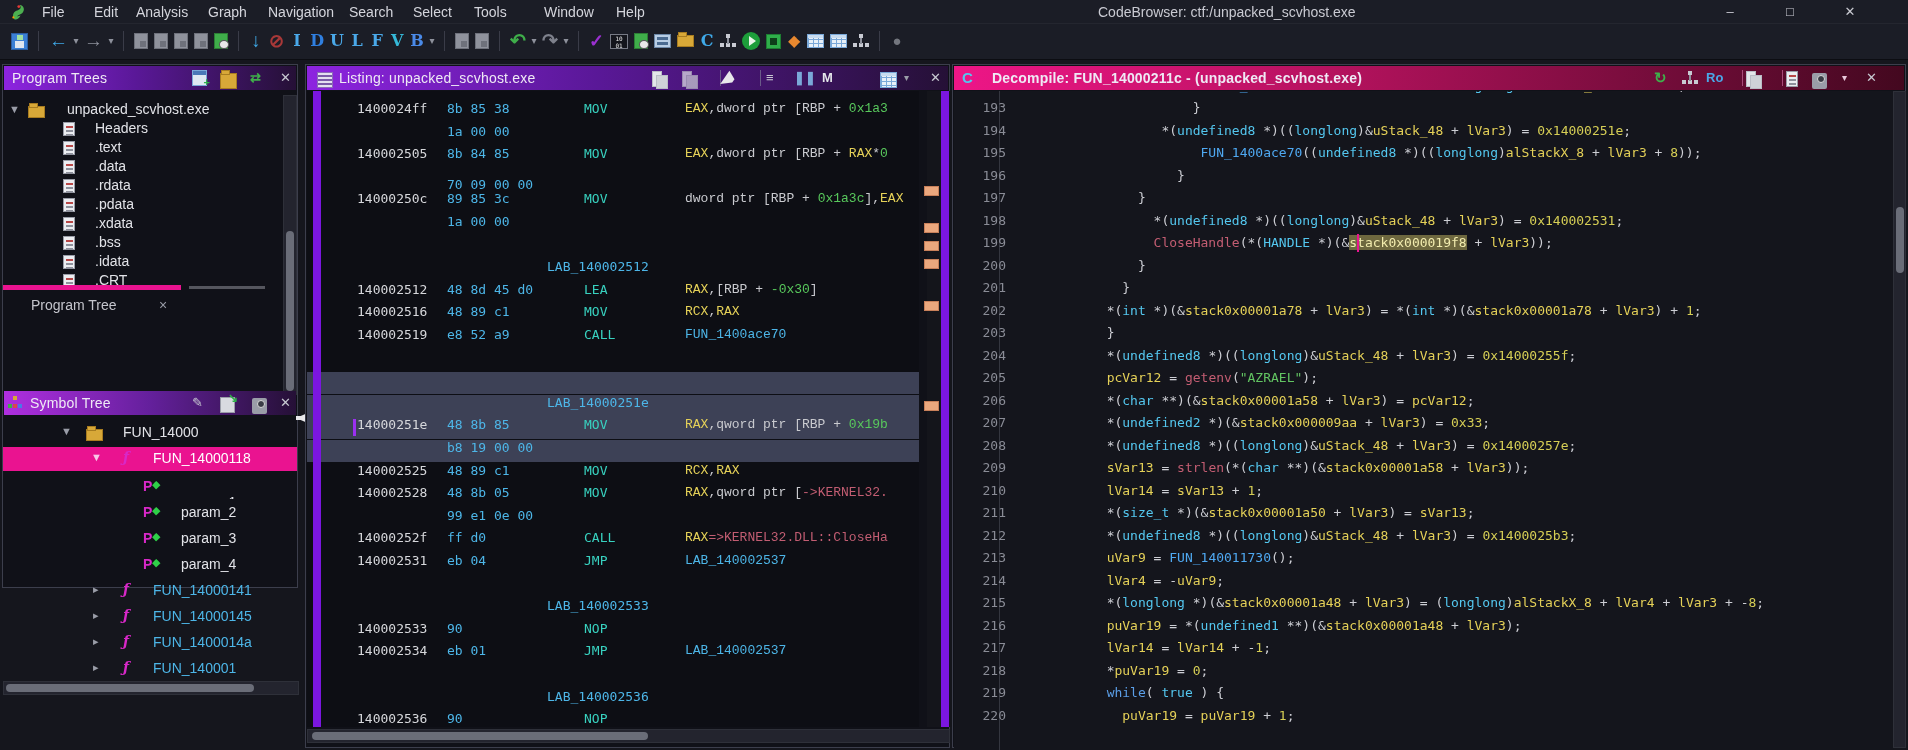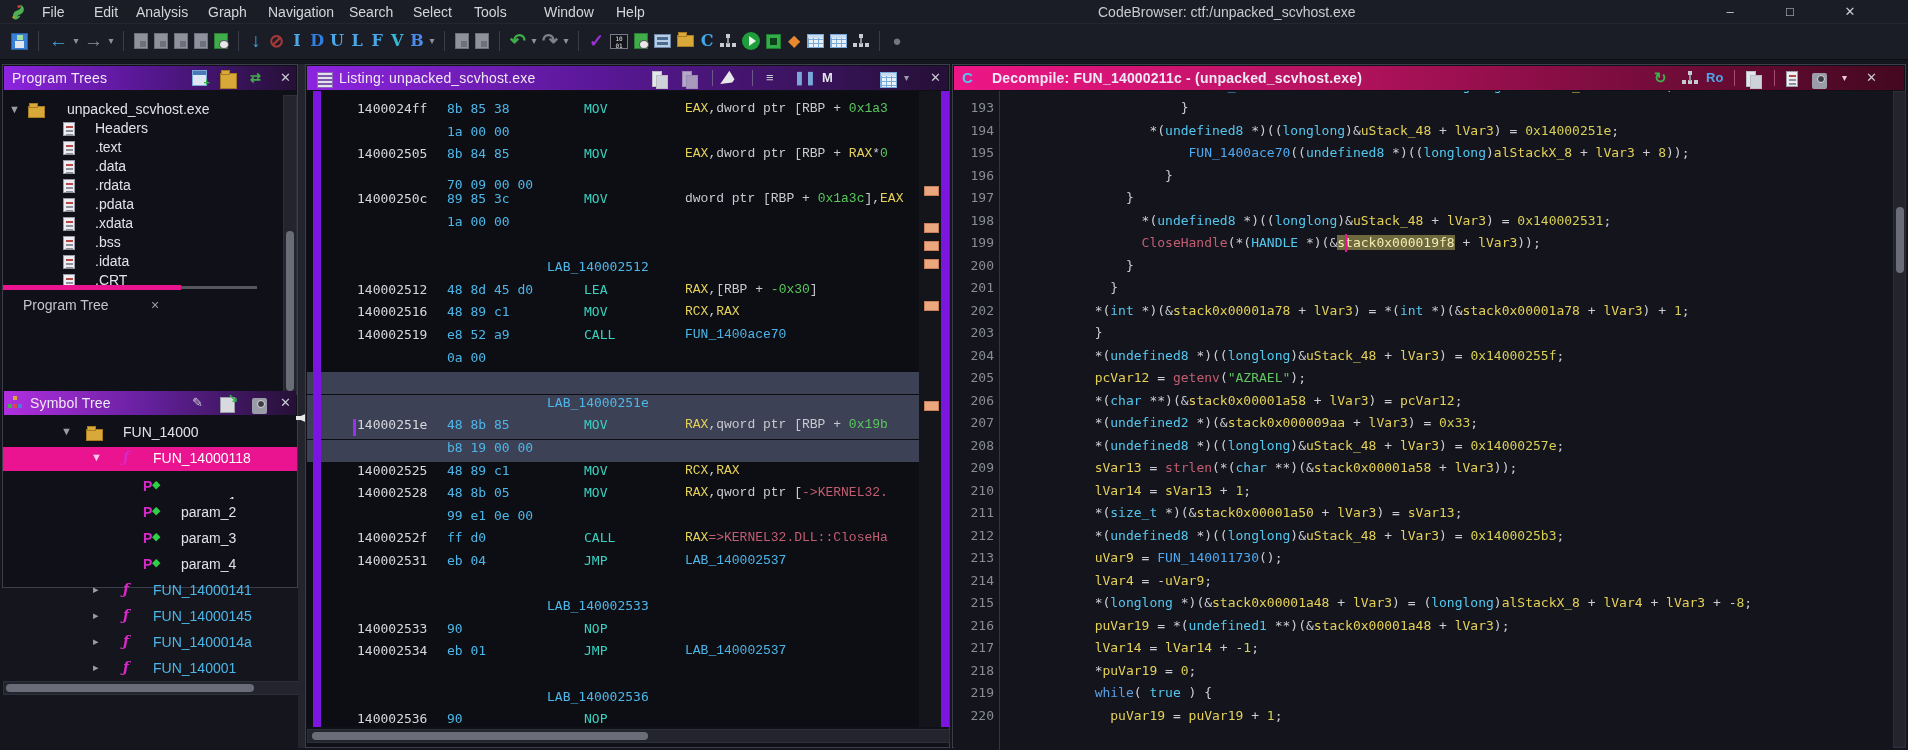--- a/index.html
+++ b/index.html
@@ -1,18 +1,18 @@
 <!DOCTYPE html>
 <html><head>
 <meta charset="utf-8">
 <style>
   html,body{margin:0;padding:0;background:#15161d;width:1908px;height:750px;overflow:hidden;
     font-family:"Liberation Sans",sans-serif;-webkit-font-smoothing:antialiased;}
   *{box-sizing:border-box;}
-  .abs{position:absolute;}
+  .abs{position:absolute;margin-left:8px;}
   
   #titlebar{position:absolute;left:0;top:0;width:1908px;height:24px;background:#1b1d26;color:#cfd0d8;
     border-bottom:1px solid #24262f;}
   .menu-item{position:absolute;top:0;height:24px;line-height:24px;font-size:14px;color:#d4d5dc;padding:0 6px;}
   #win-title{position:absolute;left:1098px;top:0;height:24px;line-height:24px;font-size:14px;color:#c9cad2;}
   .winbtn{position:absolute;top:0;width:34px;height:24px;text-align:center;line-height:23px;color:#c9cad2;font-size:13px;}
   #logo-dragon{position:absolute;left:8px;top:3px;width:18px;height:18px;}
   
   #toolbar{position:absolute;left:0;top:24px;width:1908px;height:36px;background:#1b1d26;border-bottom:1px solid #0c0d12;}
   .ticon{display:inline-block;vertical-align:middle;margin:0 3px;height:22px;line-height:22px;font-size:17px;text-align:center;min-width:14px;}
@@ -88,21 +88,21 @@
   .l-bytes{position:absolute;left:140px;color:#4db6e8;}
   .l-mn{position:absolute;left:277px;color:#38d2c0;}
   .l-ops{position:absolute;left:378px;font-family:Liberation Mono, monospace;}
   .l-label{position:absolute;left:240px;color:#4db6e8;}
   .lt-r{color:#e5d158}.lt-p{color:#c9cacf}.lt-s{color:#58c85c}.lt-l{color:#4db6e8}.lt-f{color:#4db6e8}.lt-x{color:#c25d72}
   .lcaret{position:absolute;left:46px;top:2px;width:3px;height:17px;background:#9b30f0;}
   
   #decomp-content{position:absolute;left:1px;top:26px;width:940px;height:659px;overflow:hidden;
     font-family:"DejaVu Sans Mono",monospace;font-size:13px;background:#14151c;}
   #decomp-numcol{position:absolute;left:0;top:0;width:46px;height:100%;border-right:1px solid #34363f;background:#14151c;}
-  .dline{position:absolute;left:0;width:100%;height:22px;white-space:pre;padding-left:36px;}
+  .dline{position:absolute;left:12px;width:100%;height:22px;white-space:pre;padding-left:36px;}
   .dnum{position:absolute;left:0;width:40px;text-align:right;color:#8a8c96;}
   .dcode{position:absolute;left:78px;}
   .tk-p{color:#cdced4}.tk-t{color:#54c7ef}.tk-v{color:#e5d158}.tk-n{color:#d6ce55}.tk-f{color:#4fa9f2}
   .tk-x{color:#c35d72}.tk-s{color:#62c462}.tk-k{color:#5b9fe8}.tk-b{color:#54c7ef}
   .tk-hl{background:#6e683f;color:#f2ecae;position:relative;}
   .tk-hl::before{content:"";position:absolute;left:8px;top:-1px;width:2px;height:18px;background:#ea1390;}
   
   .vstrip{position:absolute;width:8px;background:#7b16e0;}
   .mark{position:absolute;width:15px;height:10px;background:#eba87e;border:1px solid #c8805a;}
   .scrollh{position:absolute;background:#23242e;border:1px solid #2e3039;}
@@ -290,21 +290,20 @@
       <div class="lrow" style="top: 32.6px;"><span class="l-bytes">1a 00 00</span></div>
       <div class="lrow" style="top: 55.2px;"><span class="l-addr">140002505</span><span class="l-bytes">8b 84 85</span><span class="l-mn">MOV</span><span class="l-ops"><span class="lt-r">EAX</span><span class="lt-p">,dword ptr [RBP + </span><span class="lt-r">RAX</span><span class="lt-p">*</span><span class="lt-s">0</span></span></div>
       <div class="lrow" style="top: 86px;"><span class="l-bytes">70 09 00 00</span></div>
       <div class="lrow" style="top: 100.4px;"><span class="l-addr">14000250c</span><span class="l-bytes">89 85 3c</span><span class="l-mn">MOV</span><span class="l-ops"><span class="lt-p">dword ptr [RBP + </span><span class="lt-s">0x1a3c</span><span class="lt-p">],</span><span class="lt-r">EAX</span></span></div>
       <div class="lrow" style="top: 123px;"><span class="l-bytes">1a 00 00</span></div>
       <div class="lrow" style="top: 145.6px;"></div>
       <div class="lrow" style="top: 168.2px;"><span class="l-label">LAB_140002512</span></div>
       <div class="lrow" style="top: 190.8px;"><span class="l-addr">140002512</span><span class="l-bytes">48 8d 45 d0</span><span class="l-mn">LEA</span><span class="l-ops"><span class="lt-r">RAX</span><span class="lt-p">,[RBP + </span><span class="lt-s">-0x30</span><span class="lt-p">]</span></span></div>
       <div class="lrow" style="top: 213.4px;"><span class="l-addr">140002516</span><span class="l-bytes">48 89 c1</span><span class="l-mn">MOV</span><span class="l-ops"><span class="lt-r">RCX</span><span class="lt-p">,</span><span class="lt-r">RAX</span></span></div>
       <div class="lrow" style="top: 236px;"><span class="l-addr">140002519</span><span class="l-bytes">e8 52 a9</span><span class="l-mn">CALL</span><span class="l-ops"><span class="lt-f">FUN_1400ace70</span></span></div>
-      <div class="lrow" style="top: 258.6px;"><span class="l-bytes">0a 00</span></div>
       <div class="lrow hlband" style="top: 281.2px;"></div>
       <div class="lrow hlband" style="top: 303.8px;"><span class="l-label">LAB_14000251e</span></div>
       <div class="lrow hlband" style="top: 326.4px;"><span class="lcaret"></span><span class="l-addr">14000251e</span><span class="l-bytes">48 8b 85</span><span class="l-mn">MOV</span><span class="l-ops"><span class="lt-r">RAX</span><span class="lt-p">,qword ptr [RBP + </span><span class="lt-s">0x19b</span></span></div>
       <div class="lrow hlband" style="top: 349px;"><span class="l-bytes">b8 19 00 00</span></div>
       <div class="lrow" style="top: 371.6px;"><span class="l-addr">140002525</span><span class="l-bytes">48 89 c1</span><span class="l-mn">MOV</span><span class="l-ops"><span class="lt-r">RCX</span><span class="lt-p">,</span><span class="lt-r">RAX</span></span></div>
       <div class="lrow" style="top: 394.2px;"><span class="l-addr">140002528</span><span class="l-bytes">48 8b 05</span><span class="l-mn">MOV</span><span class="l-ops"><span class="lt-r">RAX</span><span class="lt-p">,qword ptr [</span><span class="lt-x">-&gt;KERNEL32.</span></span></div>
       <div class="lrow" style="top: 416.8px;"><span class="l-bytes">99 e1 0e 00</span></div>
       <div class="lrow" style="top: 439.4px;"><span class="l-addr">14000252f</span><span class="l-bytes">ff d0</span><span class="l-mn">CALL</span><span class="l-ops"><span class="lt-r">RAX</span><span class="lt-x">=&gt;KERNEL32.DLL::CloseHa</span></span></div>
       <div class="lrow" style="top: 462px;"><span class="l-addr">140002531</span><span class="l-bytes">eb 04</span><span class="l-mn">JMP</span><span class="l-ops"><span class="lt-l">LAB_140002537</span></span></div>
       <div class="lrow" style="top: 484.6px;"></div>

